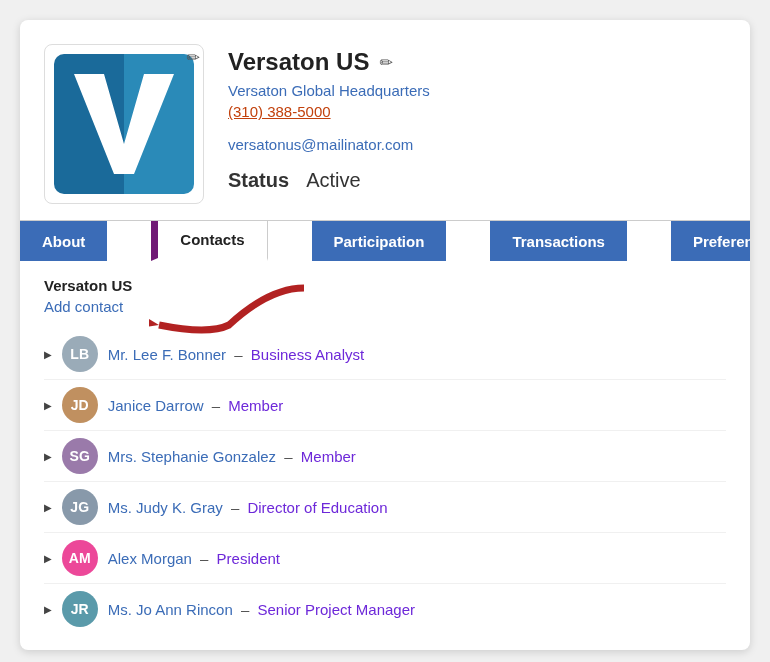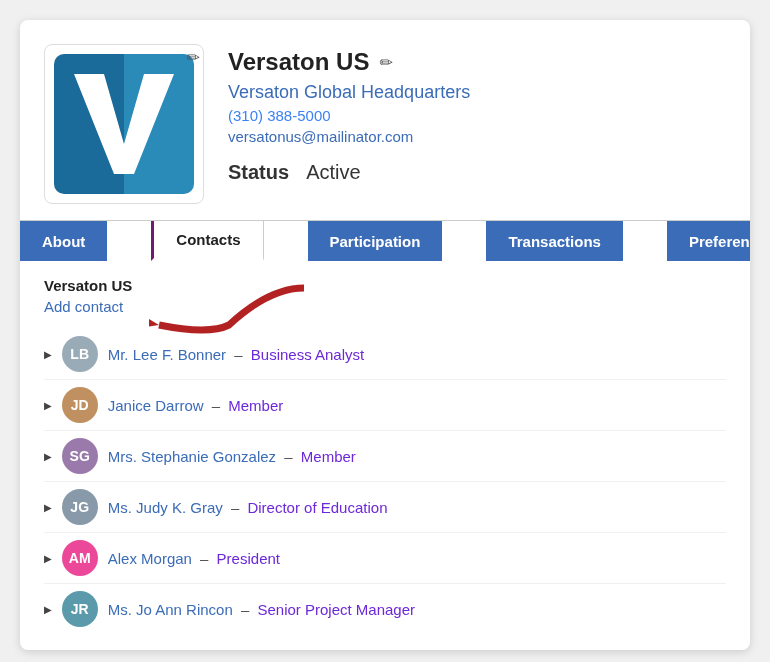--- a/index.html
+++ b/index.html
@@ -64,31 +64,32 @@
       font-weight: bold;
       color: #222;
     }
     .org-name-edit-icon {
       color: #555;
       font-size: 16px;
       cursor: pointer;
     }
     .org-link {
       color: #3b6cb7;
-      font-size: 18px;
+      font-size: 15px;
       margin-bottom: 4px;
       cursor: pointer;
       text-decoration: none;
       display: block;
     }
     .org-phone {
-      color: #3b82f6;
-      font-size: 15px;
-      margin-bottom: 4px;
+      color: #c2410c;
+      font-size: 15px;
+      margin-bottom: 16px;
       display: block;
+      text-decoration: underline;
     }
     .org-email {
       color: #3b6cb7;
       font-size: 15px;
       margin-bottom: 16px;
       display: block;
     }
     .status-row {
       display: flex;
       align-items: center;
@@ -113,21 +114,21 @@
       font-weight: bold;
       cursor: pointer;
       border: none;
       outline: none;
     }
     .tab-active {
       background: #fff;
       color: #222;
       border-bottom: 3px solid #fff;
       border-right: 1px solid #ccc;
-      border-left: 3px solid #701a75;
+      border-left: 7px solid #701a75;
     }
     .tab-inactive {
       background: #3b6cb7;
       color: #fff;
     }
     .contacts-section {
       padding: 16px 24px;
     }
     .org-section-title {
       font-size: 15px;

